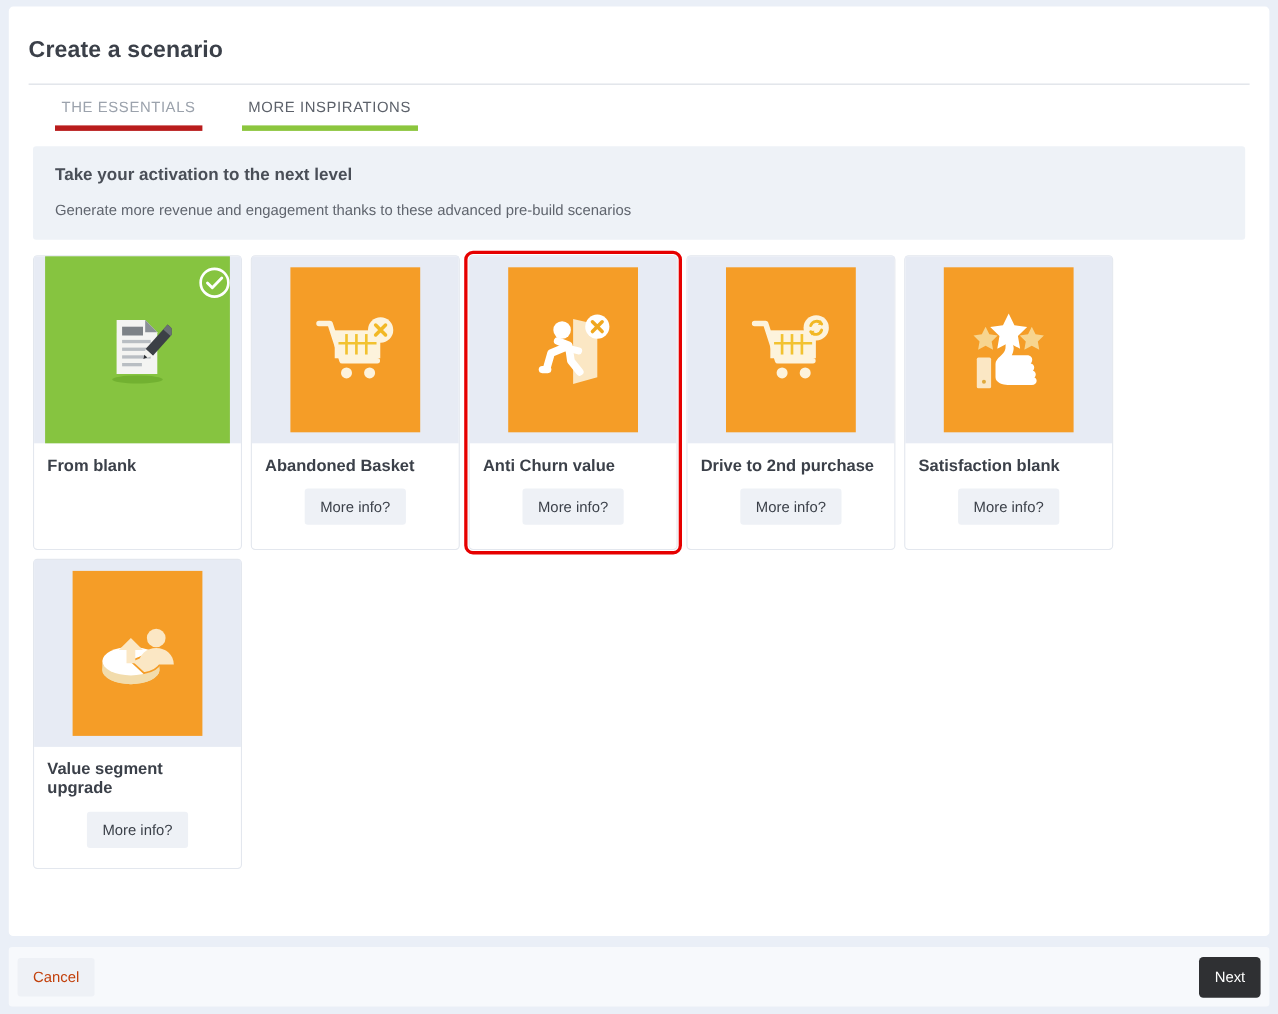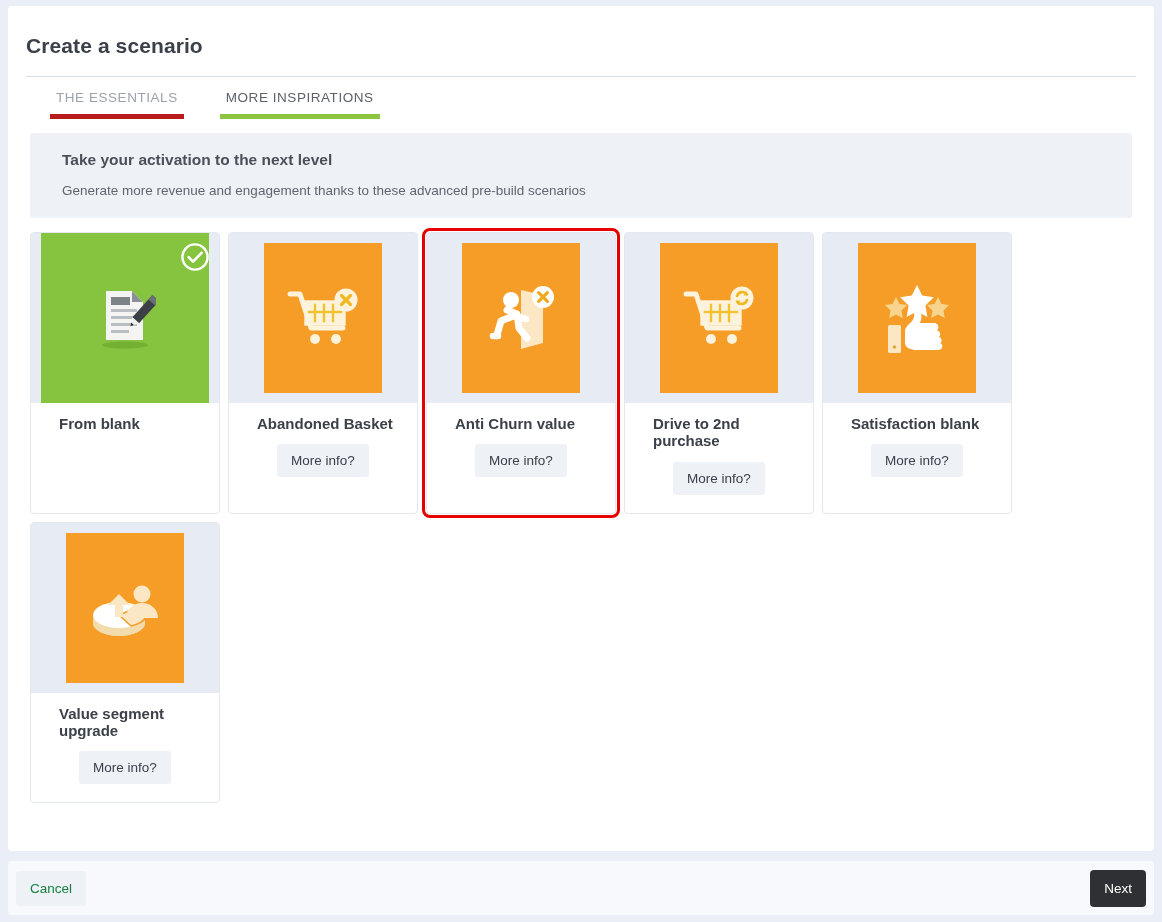--- a/index.html
+++ b/index.html
@@ -58,21 +58,21 @@
     white-space: nowrap;
   }
   .tab.active {
     color: #5c616a;
     border-bottom-color: #8cc63e;
   }
   .banner {
     margin: 14px 22px 0 22px;
     background: #eef2f7;
     border-radius: 3px;
-    padding: 18px 20px 20px 32px;
+    padding: 18px 20px 20px 20px;
     box-sizing: border-box;
   }
   .banner-title {
     font-size: 15.5px;
     font-weight: bold;
     color: #4a4f58;
     margin-bottom: 14px;
   }
   .banner-sub {
     font-size: 13.5px;
@@ -133,21 +133,20 @@
     padding: 12px 12px 18px 12px;
     min-height: 96px;
     box-sizing: border-box;
   }
   .card-title {
     font-size: 15px;
     font-weight: bold;
     color: #3b4049;
     line-height: 1.15;
     margin-bottom: 12px;
-    margin-left: 16px;
   }
   .more-info {
     display: block;
     margin: 0 auto;
     background: #eef1f6;
     border: none;
     border-radius: 3px;
     color: #3b4049;
     font-size: 13.5px;
     font-family: "Liberation Sans", sans-serif;
@@ -165,21 +164,21 @@
     display: flex;
     align-items: center;
     justify-content: space-between;
     padding: 0 8px;
     box-sizing: border-box;
   }
   .btn-cancel {
     background: #eef1f6;
     border: none;
     border-radius: 3px;
-    color: #15803d;
+    color: #c2410c;
     font-size: 13.5px;
     font-family: "Liberation Sans", sans-serif;
     padding: 10px 14px;
     cursor: pointer;
   }
   .btn-next {
     background: #2f3033;
     border: none;
     border-radius: 4px;
     color: #ffffff;

